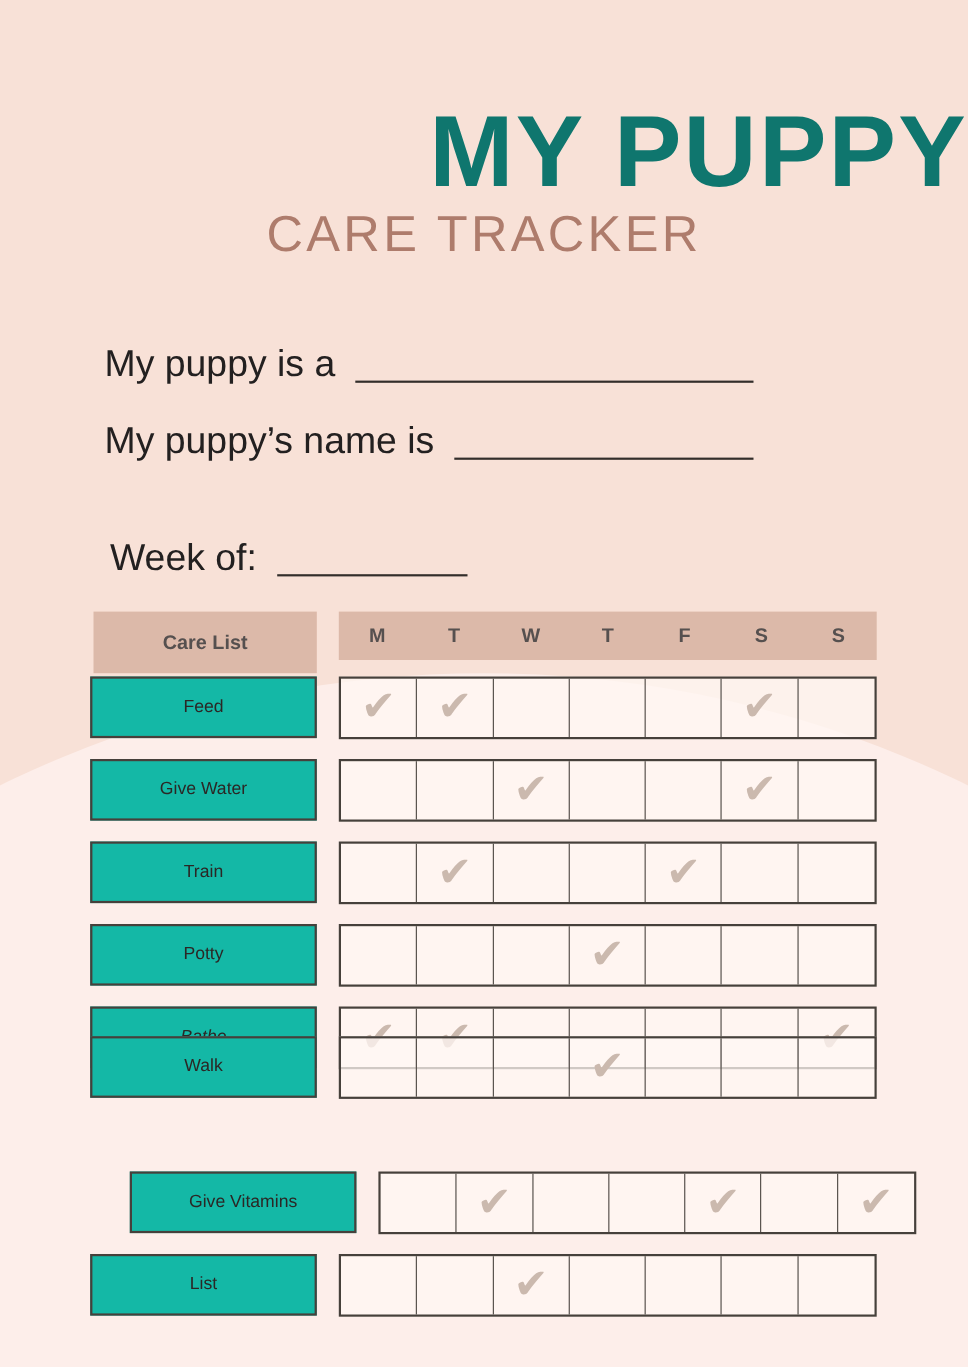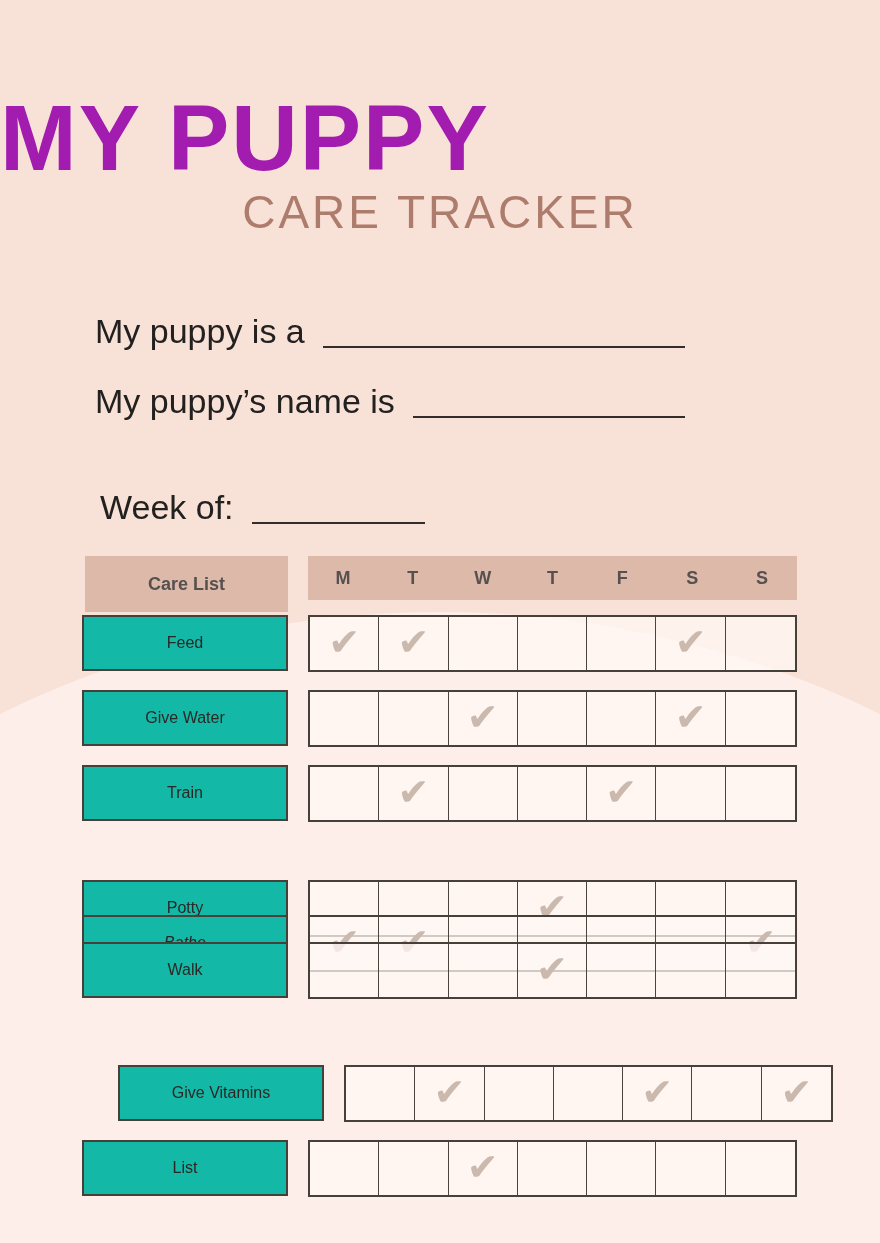--- a/index.html
+++ b/index.html
@@ -14,23 +14,23 @@
     position:absolute;
     left:-560px;top:612px;
     width:2000px;height:2000px;
     border-radius:50%;
     background:#fdeeea;
   }
   .layer{position:absolute;inset:0;}
   
   .title{
     position:absolute;top:92px;left:0;width:100%;
-    text-align:left;
+    text-align:right;
     font-size:92px;font-weight:700;line-height:1;
-    color:#a21caf;letter-spacing:2px;
+    color:#0f766e;letter-spacing:2px;
   }
   .subtitle{
     position:absolute;top:189px;left:0;width:100%;
     text-align:center;
     font-size:46px;font-weight:400;line-height:1;
     color:#ae7c6c;letter-spacing:3px;
   }
   
   .form-line{
     position:absolute;
@@ -172,21 +172,21 @@
             </div>
             <div class="tcell"></div>
             <div class="tcell"></div>
             <div class="tcell">
               <span class="check">✔</span>
             </div>
             <div class="tcell"></div>
             <div class="tcell"></div>
           </div>
         </div>
-        <div class="trow" style="top: 880px;">
+        <div class="trow" style="top: 840px;">
           <div class="tlabel">Potty</div>
           <div class="tcells">
             <div class="tcell"></div>
             <div class="tcell"></div>
             <div class="tcell"></div>
             <div class="tcell">
               <span class="check">✔</span>
             </div>
             <div class="tcell"></div>
             <div class="tcell"></div>

